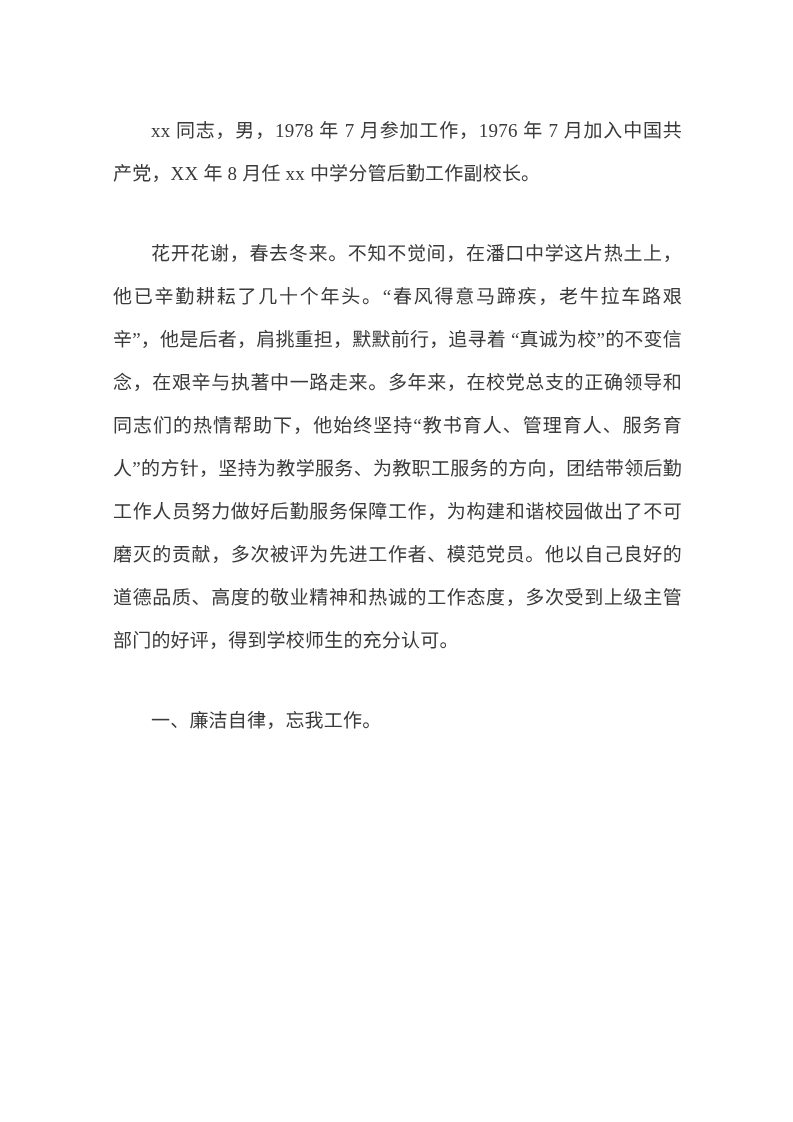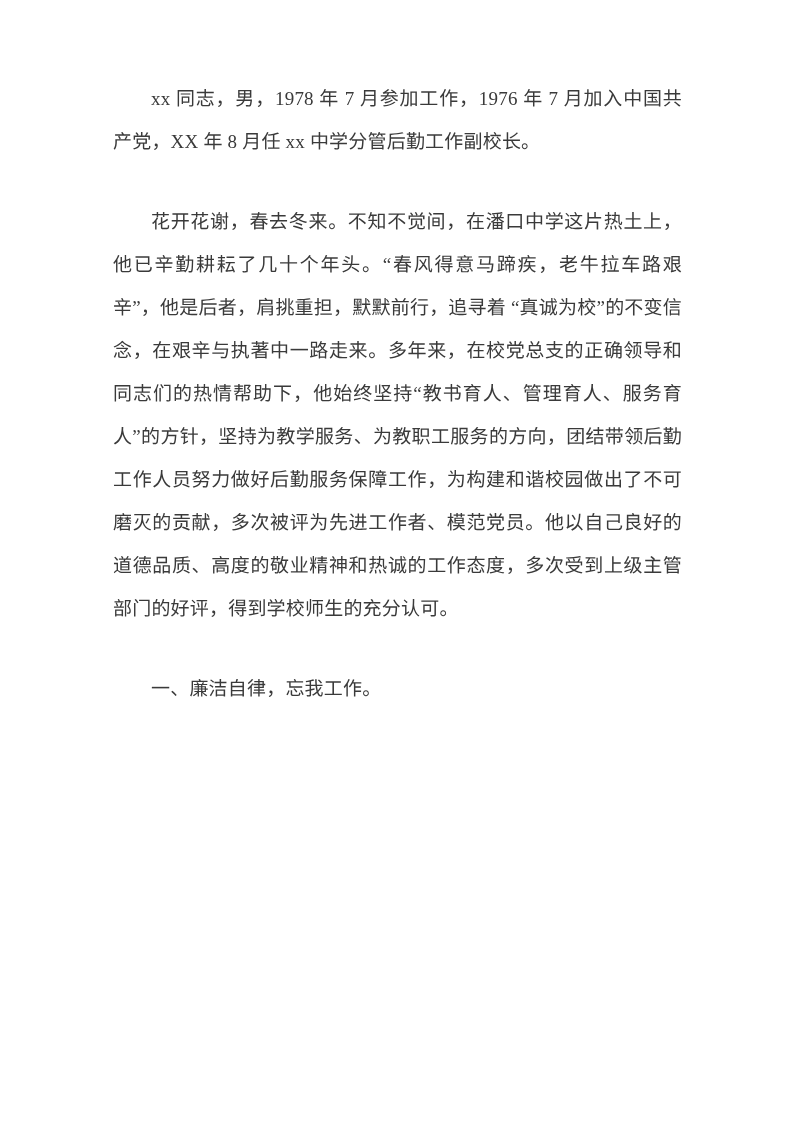--- a/index.html
+++ b/index.html
@@ -6,21 +6,21 @@
     margin: 0;
     padding: 0;
     background: #ffffff;
   }
   .page {
     position: relative;
     width: 793px;
     height: 1122px;
     box-sizing: border-box;
     background: #ffffff;
-    padding: 77px 111px 0 113px;
+    padding: 109px 111px 0 113px;
     overflow: hidden;
     font-family: "Liberation Serif", "DejaVu Serif", serif;
     color: #3a3a3a;
   }
   .para {
     margin: 37px 0 0 0;
     font-size: 19px;
     line-height: 43px;
     text-align: justify;
     text-indent: 2em;

